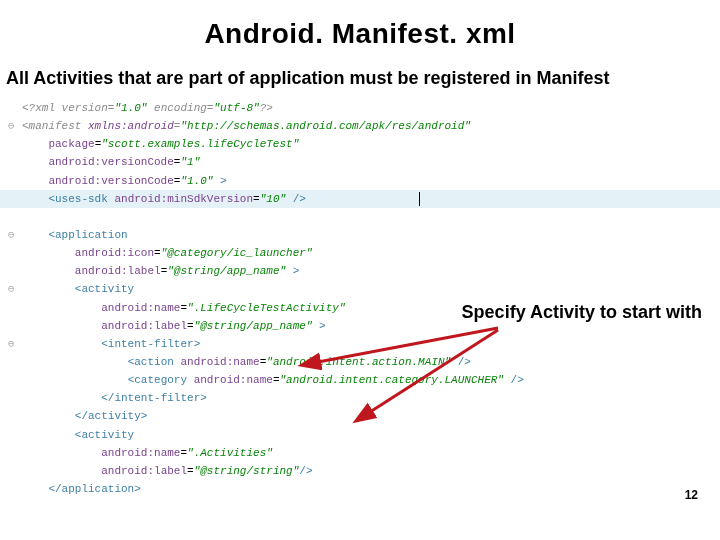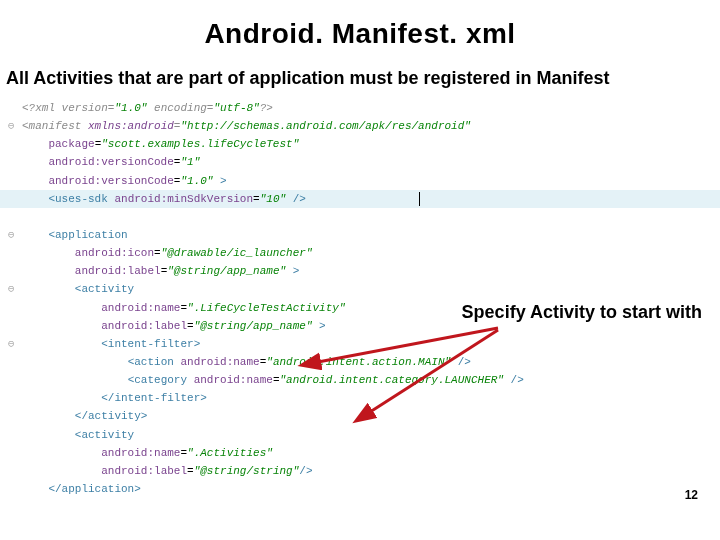--- a/index.html
+++ b/index.html
@@ -98,21 +98,21 @@
 
   <div class="subtitle">All Activities that are part of application must be registered in Manifest</div>
 
   <div class="code"><span class="gutter"> </span><span class="muted">&lt;?xml version=<span class="val">"<span>1.0</span>"</span> encoding=<span class="val">"<span>utf-8</span>"</span>?&gt;</span>
 <span class="gutter">⊖</span><span class="muted">&lt;manifest <span class="attr">xmlns:android</span>=<span class="val">"<span>http://schemas.android.com/apk/res/android</span>"</span></span>
 <span class="gutter"> </span>    <span class="attr">package</span>=<span class="val">"<span>scott.examples.lifeCycleTest</span>"</span>
 <span class="gutter"> </span>    <span class="attr">android:versionCode</span>=<span class="val">"<span>1</span>"</span>
 <span class="gutter"> </span>    <span class="attr">android:versionCode</span>=<span class="val">"<span>1.0</span>"</span> <span class="tag">&gt;</span>
 <span class="selline"><span class="gutter"> </span>    <span class="tag">&lt;uses-sdk</span> <span class="attr">android:minSdkVersion</span>=<span class="val">"<span>10</span>"</span> <span class="tag">/&gt;</span></span>
 <span class="gutter">⊖</span>    <span class="tag">&lt;application</span>
-<span class="gutter"> </span>        <span class="attr">android:icon</span>=<span class="val">"<span>@drawable/ic_launcher</span>"</span>
+<span class="gutter"> </span>        <span class="attr">android:icon</span>=<span class="val">"<span>@category/ic_launcher</span>"</span>
 <span class="gutter"> </span>        <span class="attr">android:label</span>=<span class="val">"<span>@string/app_name</span>"</span> <span class="tag">&gt;</span>
 <span class="gutter">⊖</span>        <span class="tag">&lt;activity</span>
 <span class="gutter"> </span>            <span class="attr">android:name</span>=<span class="val">"<span>.LifeCycleTestActivity</span>"</span>
 <span class="gutter"> </span>            <span class="attr">android:label</span>=<span class="val">"<span>@string/app_name</span>"</span> <span class="tag">&gt;</span>
 <span class="gutter">⊖</span>            <span class="tag">&lt;intent-filter&gt;</span>
 <span class="gutter"> </span>                <span class="tag">&lt;action</span> <span class="attr">android:name</span>=<span class="val">"<span>android.intent.action.MAIN</span>"</span> <span class="tag">/&gt;</span>
 <span class="gutter"> </span>                <span class="tag">&lt;category</span> <span class="attr">android:name</span>=<span class="val">"<span>android.intent.category.LAUNCHER</span>"</span> <span class="tag">/&gt;</span>
 <span class="gutter"> </span>            <span class="tag">&lt;/intent-filter&gt;</span>
 <span class="gutter"> </span>        <span class="tag">&lt;/activity&gt;</span>
 <span class="gutter"> </span>        <span class="tag">&lt;activity</span>

